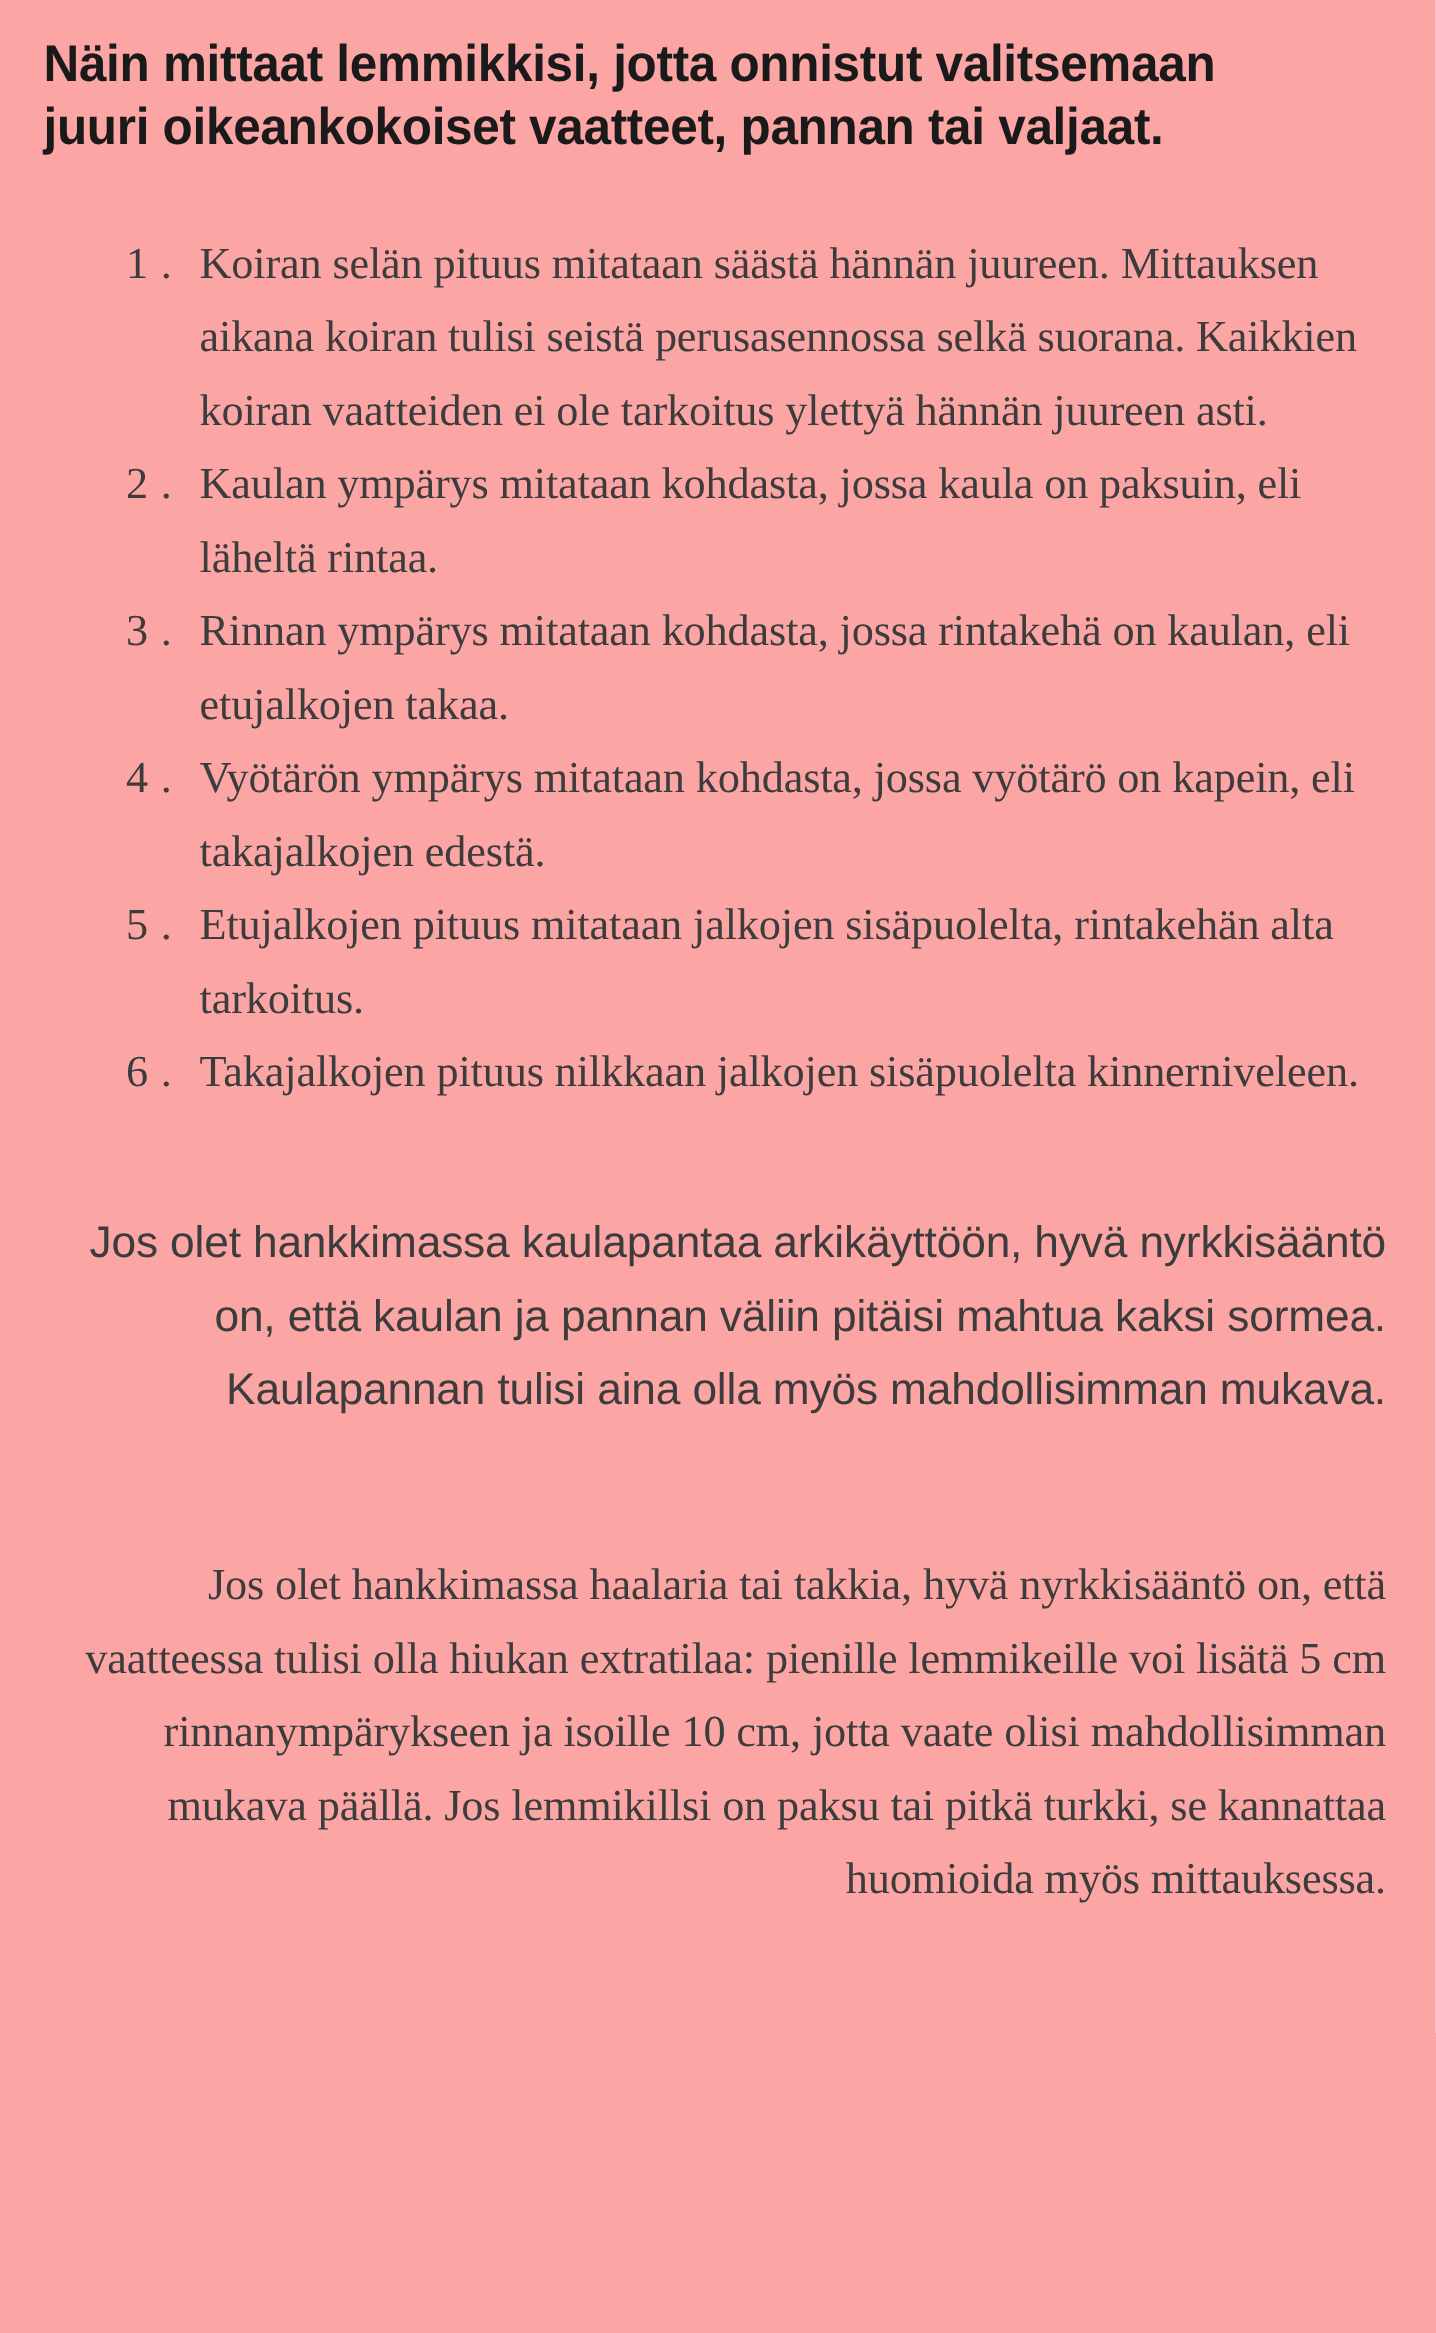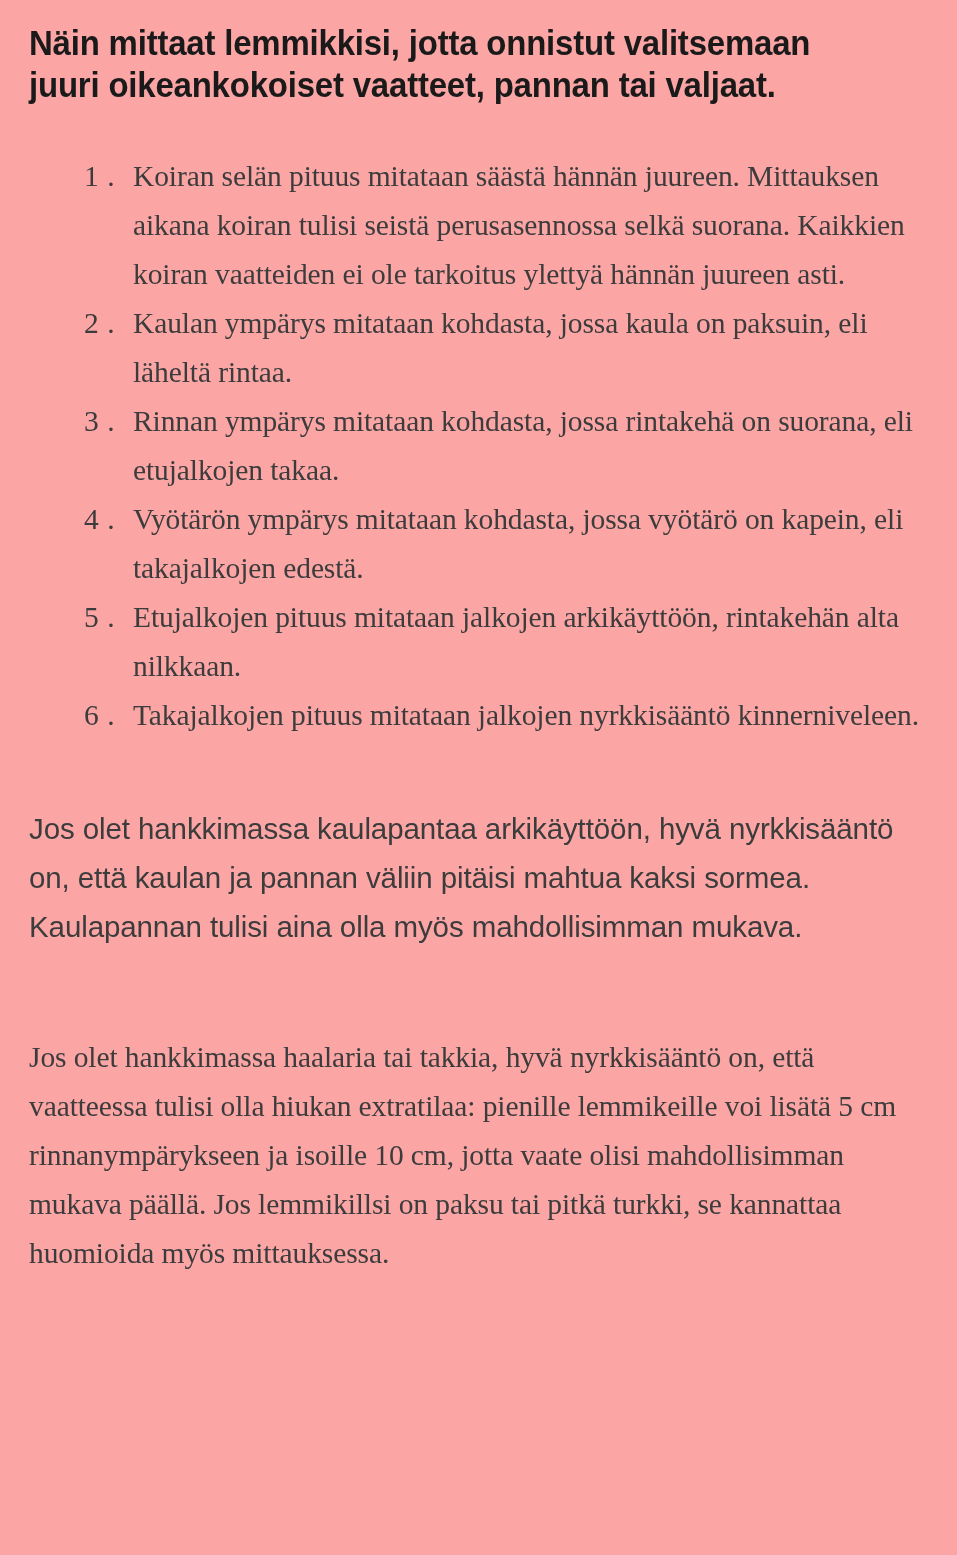--- a/index.html
+++ b/index.html
@@ -81,20 +81,21 @@
   
   .body-paragraph {
     margin: 0;
     color: #3c3c3c;
     font-family: "Liberation Sans", sans-serif;
     font-size: 29.5px;
     font-weight: 400;
     line-height: 49px;
     letter-spacing: -0.1px;
     max-width: 895px;
+    text-align: right;
   }
 
   .body-paragraph.first-after-list {
     margin-top: 64px;
   }
 
   .body-paragraph.spaced {
     margin-top: 82px;
     font-family: Liberation Serif, serif;
   }
@@ -107,30 +108,30 @@
   <h1 class="article-title">Näin mittaat lemmikkisi, jotta onnistut valitsemaan juuri oikeankokoiset vaatteet, pannan tai valjaat.</h1>
 
   <ol class="measure-list">
     <li class="measure-list-item">
       <span class="item-text">Koiran selän pituus mitataan säästä hännän juureen. Mittauksen aikana koiran tulisi seistä perusasennossa selkä suorana. Kaikkien koiran vaatteiden ei ole tarkoitus ylettyä hännän juureen asti.</span>
     </li>
     <li class="measure-list-item">
       <span class="item-text">Kaulan ympärys mitataan kohdasta, jossa kaula on paksuin, eli läheltä rintaa.</span>
     </li>
     <li class="measure-list-item">
-      <span class="item-text">Rinnan ympärys mitataan kohdasta, jossa rintakehä on suorana, eli etujalkojen takaa.</span>
+      <span class="item-text">Rinnan ympärys mitataan kohdasta, jossa rintakehä on kaulan, eli etujalkojen takaa.</span>
     </li>
     <li class="measure-list-item">
       <span class="item-text">Vyötärön ympärys mitataan kohdasta, jossa vyötärö on kapein, eli takajalkojen edestä.</span>
     </li>
     <li class="measure-list-item">
-      <span class="item-text">Etujalkojen pituus mitataan jalkojen arkikäyttöön, rintakehän alta nilkkaan.</span>
+      <span class="item-text">Etujalkojen pituus mitataan jalkojen sisäpuolelta, rintakehän alta tarkoitus.</span>
     </li>
     <li class="measure-list-item">
-      <span class="item-text">Takajalkojen pituus mitataan jalkojen nyrkkisääntö kinnerniveleen.</span>
+      <span class="item-text">Takajalkojen pituus nilkkaan jalkojen sisäpuolelta kinnerniveleen.</span>
     </li>
   </ol>
 
   <p class="body-paragraph first-after-list">Jos olet hankkimassa kaulapantaa arkikäyttöön, hyvä nyrkkisääntö on, että kaulan ja pannan väliin pitäisi mahtua kaksi sormea. Kaulapannan tulisi aina olla myös mahdollisimman mukava.</p>
 
   <p class="body-paragraph spaced">Jos olet hankkimassa haalaria tai takkia, hyvä nyrkkisääntö on, että vaatteessa tulisi olla hiukan extratilaa: pienille lemmikeille voi lisätä 5 cm rinnanympärykseen ja isoille 10 cm, jotta vaate olisi mahdollisimman mukava päällä. Jos lemmikillsi on paksu tai pitkä turkki, se kannattaa huomioida myös mittauksessa.</p>
 
 </div>
 
 </body></html>

